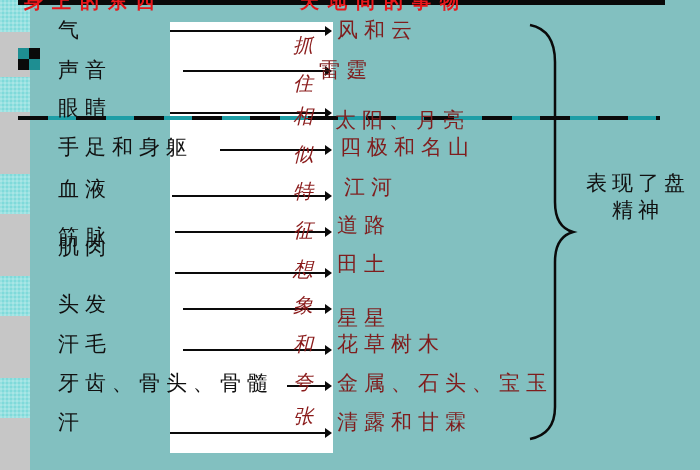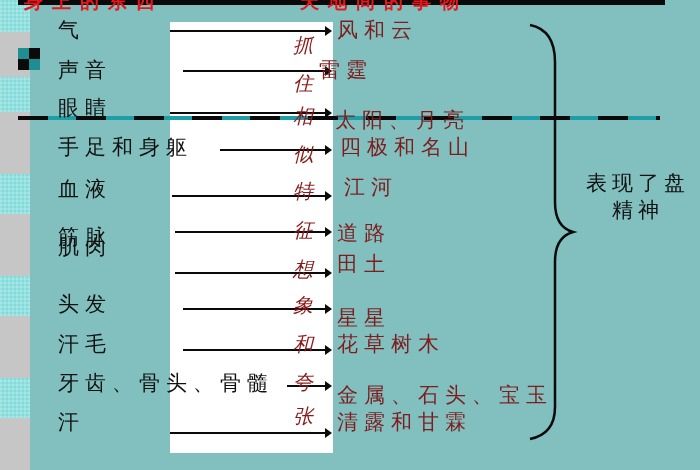--- a/index.html
+++ b/index.html
@@ -90,25 +90,25 @@
 <div class="hand-char" style="top:294px">象</div>
 <div class="hand-char" style="top:333px">和</div>
 <div class="hand-char" style="top:371px">夸</div>
 <div class="hand-char" style="top:405px">张</div>
 
 <div class="right-item" style="top:17px;left:337px">风和云</div>
 <div class="right-item" style="top:57px;left:319px">雷霆</div>
 <div class="right-item" style="top:107px;left:335px">太阳、月亮</div>
 <div class="right-item" style="top:134px;left:340px">四极和名山</div>
 <div class="right-item" style="top:174px;left:344px">江河</div>
-<div class="right-item" style="top:220px;left:337px">道路</div>
+<div class="right-item" style="top:212px;left:337px">道路</div>
 <div class="right-item" style="top:251px;left:337px">田土</div>
 <div class="right-item" style="top:305px;left:337px">星星</div>
 <div class="right-item" style="top:331px;left:337px">花草树木</div>
-<div class="right-item" style="top:382px;left:337px">金属、石头、宝玉</div>
+<div class="right-item" style="top:370px;left:337px">金属、石头、宝玉</div>
 <div class="right-item" style="top:409px;left:337px">清露和甘霖</div>
 
 <svg class="brace" viewBox="0 0 60 420">
   <path d="M5 3 Q30 8 30 40 L30 180 Q30 205 48 210 Q30 215 30 240 L30 385 Q30 412 5 417" fill="none" stroke="#0a0a0a" stroke-width="2.5"></path>
 </svg>
 
 <div class="summary">
   <span>表现了盘</span>
   <span>精神</span>
 </div>

